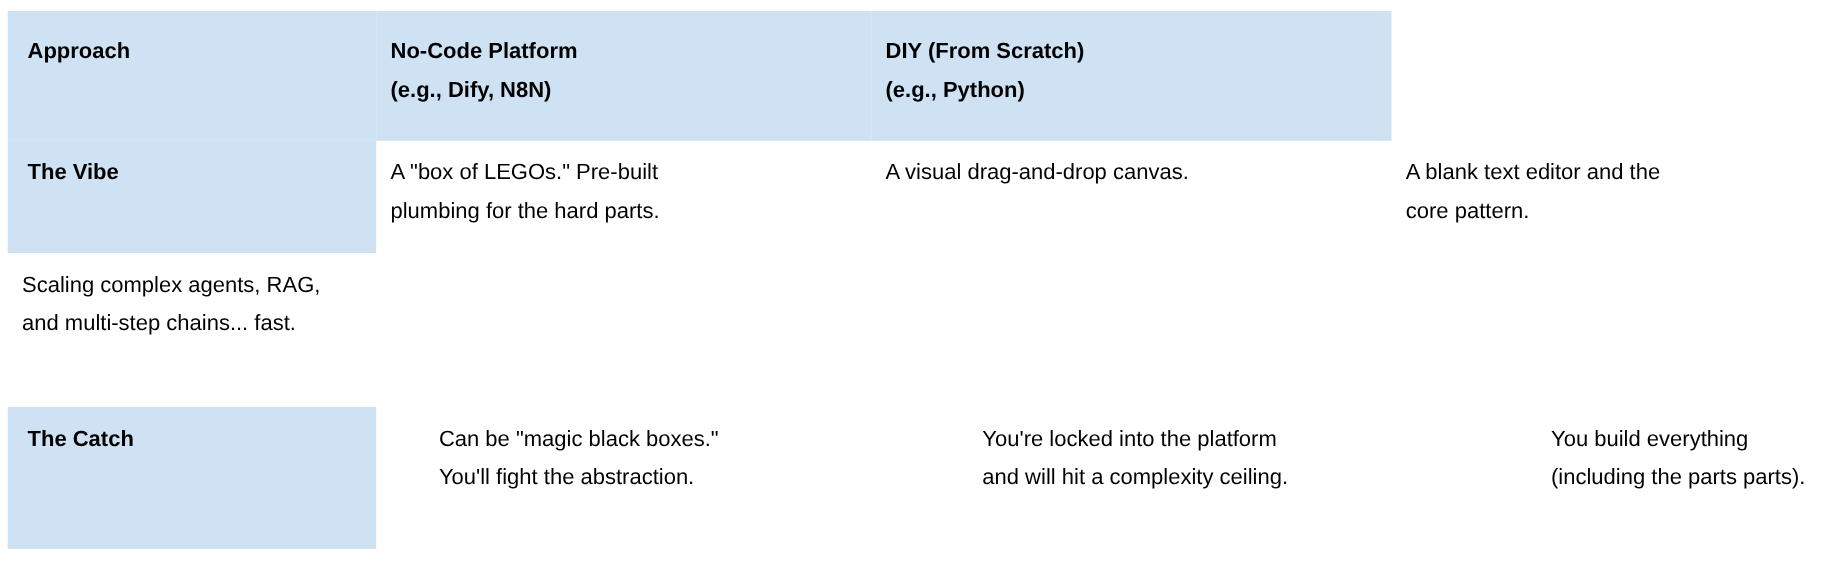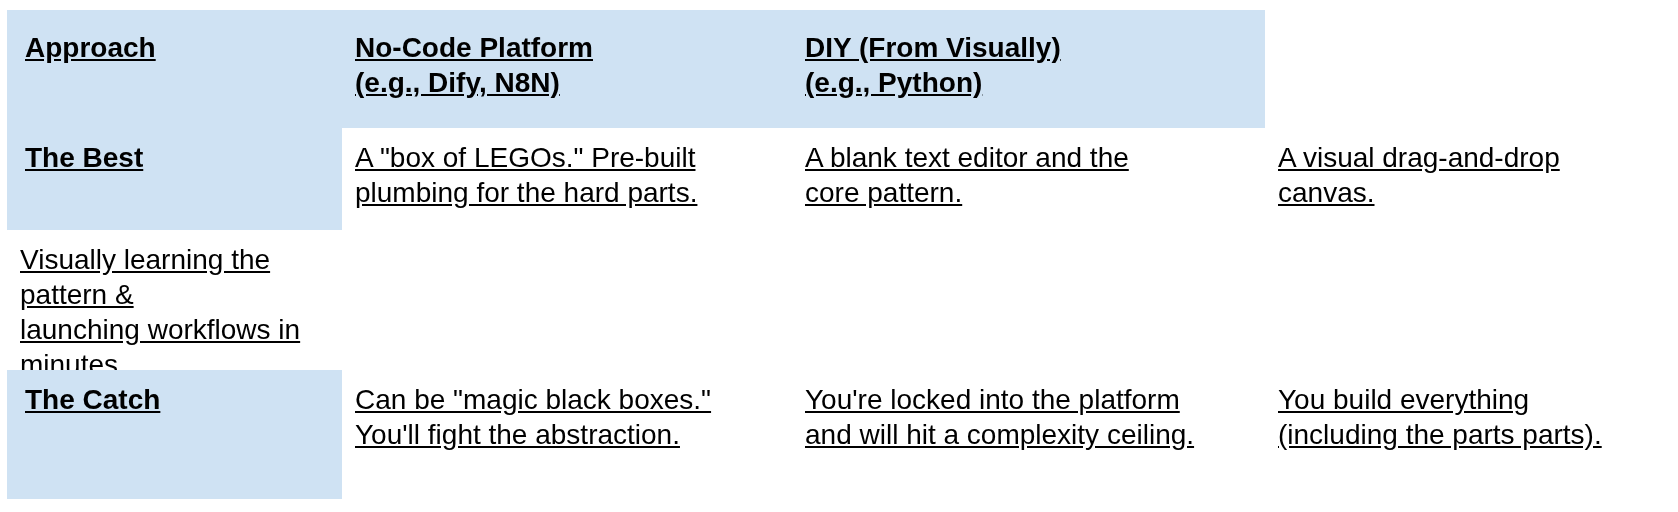--- a/index.html
+++ b/index.html
@@ -19,28 +19,27 @@
     top: 10px;
     width: 1664px;
   }
   .t-row {
     display: grid;
     grid-template-columns: 335px 450px 473px 406px;
   }
   .row-header { height: 118px; }
   .row-vibe   { height: 102px; }
   .row-best   { height: 140px; }
-  .row-catch  { height: 129px; }
+  .row-catch  { height: 129px; gap: 44px; }
   .cell {
-    font-size: 28px;
+    font-size: 20px;
     line-height: 35px;
     padding: 12px 14px 0 13px;
     white-space: pre-line;
     overflow: hidden;
-    text-decoration: underline;
   }
   .cell.head {
     background: var(--accent, #cfe2f3);
     font-weight: bold;
     padding-top: 20px;
   }
   .cell.label {
     background: var(--accent, #cfe2f3);
     font-weight: bold;
     padding-left: 18px;
@@ -50,36 +49,36 @@
 </head>
 <body>
 
 <div class="page">
   <div class="comparison-table">
 
     <div class="t-row row-header">
       <div class="cell head first">Approach</div>
       <div class="cell head">No-Code Platform
 (e.g., Dify, N8N)</div>
-      <div class="cell head">DIY (From Visually)
+      <div class="cell head">DIY (From Scratch)
 (e.g., Python)</div>
     </div>
 
     <div class="t-row row-vibe">
-      <div class="cell label">The Best</div>
+      <div class="cell label">The Vibe</div>
       <div class="cell">A "box of LEGOs." Pre-built
 plumbing for the hard parts.</div>
+      <div class="cell">A visual drag-and-drop canvas.</div>
       <div class="cell">A blank text editor and the
 core pattern.</div>
-      <div class="cell">A visual drag-and-drop canvas.</div>
     </div>
 
     <div class="t-row row-best">
-      <div class="cell">Visually learning the pattern &amp;
-launching workflows in minutes.</div>
+      <div class="cell">Scaling complex agents, RAG,
+and multi-step chains... fast.</div>
     </div>
 
     <div class="t-row row-catch">
       <div class="cell label">The Catch</div>
       <div class="cell">Can be "magic black boxes."
 You'll fight the abstraction.</div>
       <div class="cell">You're locked into the platform
 and will hit a complexity ceiling.</div>
       <div class="cell">You build everything
 (including the parts parts).</div>

